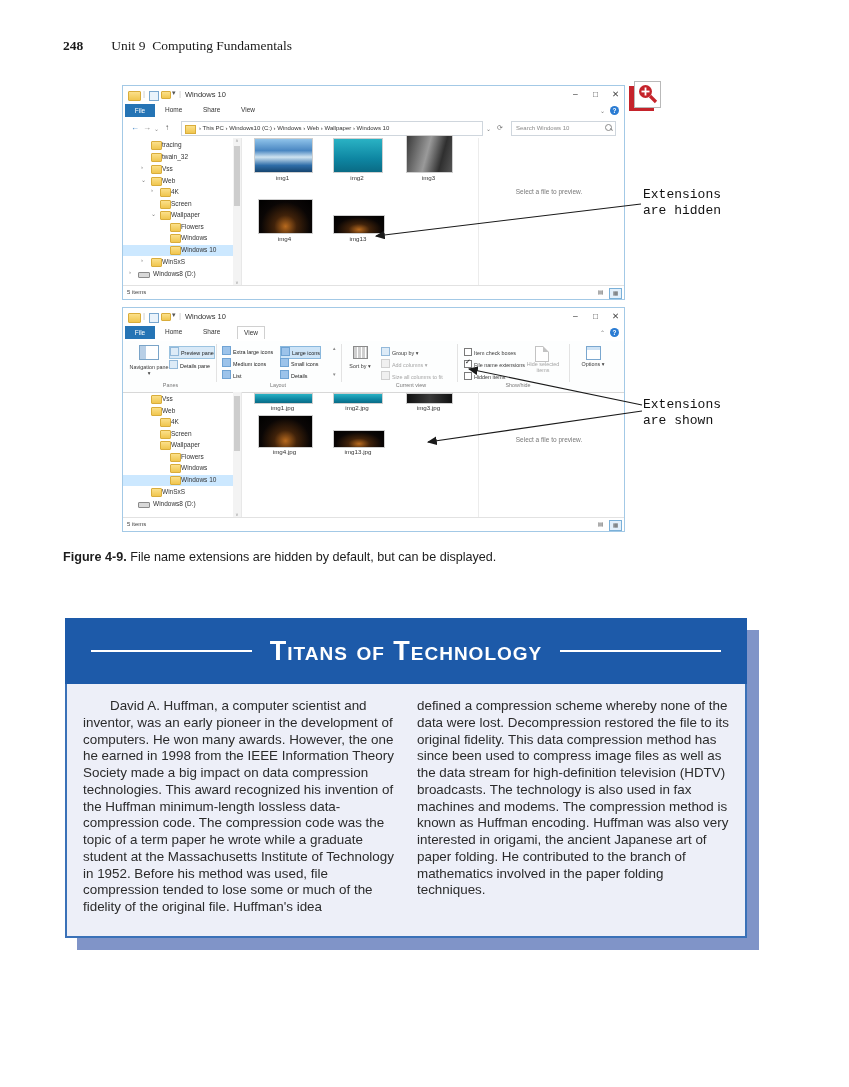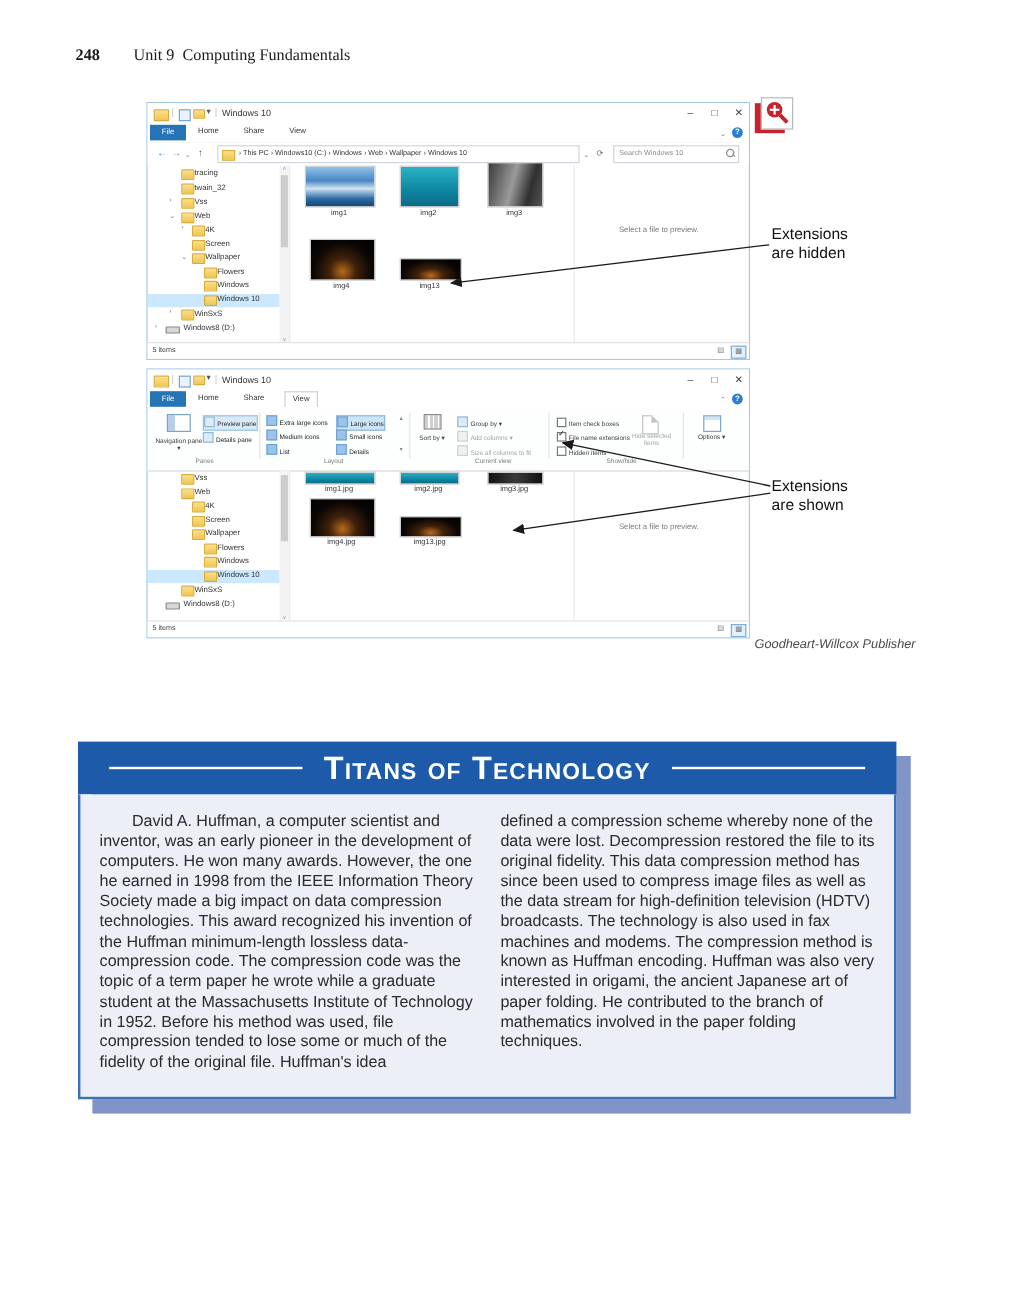--- a/index.html
+++ b/index.html
@@ -102,32 +102,32 @@
   .chk{display:inline-block;width:6px;height:6px;border:1px solid #7a7a7a;background:#fff;
        vertical-align:-1px;margin-right:2px;position:relative;}
   .chk .ck{position:absolute;left:0px;top:-3px;font-size:7px;color:#222;}
   .hideico{position:absolute;width:12px;height:14px;border:1px solid #c3c3c3;background:#fff;}
   .hideico::after{content:"";position:absolute;right:-1px;top:-1px;border:3px solid #fff;
                   border-left-color:#c3c3c3;border-bottom-color:#c3c3c3;}
   .optico{position:absolute;width:13px;height:12px;border:1px solid #7aa7cf;
           background:linear-gradient(180deg,#cfe3f5 0 3px,#fff 3px);}
 
   
-  .anno{position:absolute;width:80px;font-family:Liberation Sans, sans-serif;font-size:13px;
+  .anno{position:absolute;width:80px;font-family:Liberation Mono, monospace;font-size:13px;
         line-height:1.22;color:#111;z-index:6;}
   .arrow-layer{position:absolute;left:0;top:0;width:849px;height:1087px;pointer-events:none;z-index:5;}
   .zoomic{position:absolute;left:629px;top:81px;width:32px;height:32px;z-index:6;}
   .zoomic .zback{position:absolute;left:0;top:5px;width:25px;height:25px;background:#c5232b;}
   .zoomic .zfront{position:absolute;left:5px;top:0;width:25px;height:25px;background:#fff;border:1px solid #b9b9b9;}
 
   
   .titans-wrap{position:absolute;left:65px;top:618px;width:682px;z-index:2;}
   .titans-wrap::after{content:"";position:absolute;left:12px;top:12px;right:-12px;bottom:-12px;
                       background:#8094c8;z-index:-1;}
-  .titans-head{height:44px;background:#1d5aa9;display:flex;align-items:center;padding:0 26px;}
+  .titans-head{height:66px;background:#1d5aa9;display:flex;align-items:center;padding:0 26px;}
   .titans-head .hline{flex:1;height:2px;background:#fff;}
   .titans-title{margin:0 18px;color:#fff;font-weight:bold;font-size:27px;letter-spacing:1px;
                 font-variant:small-caps;white-space:nowrap;}
   .titans-body{background:#edeff8;border:2px solid #3a71b8;border-top:none;
                padding:14px 16px 20px 16px;display:flex;gap:22px;}
   .titans-col{flex:1;font-size:13.4px;line-height:1.25;color:#2b2b2b;text-align:left;}
   .indent1{text-indent:27px;}
 </style>
 </head>
 <body>
@@ -412,21 +412,21 @@
     <defs>
       <marker id="ah" markerWidth="9" markerHeight="8" refX="8" refY="4" orient="auto">
         <path d="M0,0 L9,4 L0,8 z" fill="#1a1a1a"></path>
       </marker>
     </defs>
     <line x1="641" y1="204" x2="376" y2="236" stroke="#1a1a1a" stroke-width="1.1" marker-end="url(#ah)"></line>
     <line x1="642" y1="405" x2="469" y2="369" stroke="#1a1a1a" stroke-width="1.1" marker-end="url(#ah)"></line>
     <line x1="642" y1="411" x2="428" y2="442" stroke="#1a1a1a" stroke-width="1.1" marker-end="url(#ah)"></line>
   </svg>
 
-  <div class="credit">Goodheart-Willcox Publisher</div>
+  <div class="caption"><b>Figure 4-9.</b><span> File name extensions are hidden by default, but can be displayed.</span></div>
 
   <div class="titans-wrap">
     <div class="titans-head">
       <div class="hline"></div>
       <div class="titans-title">Titans of Technology</div>
       <div class="hline"></div>
     </div>
     <div class="titans-body">
       <p class="titans-col indent1" style="margin:0;">David A. Huffman, a computer scientist and inventor, was an early pioneer in the development of computers. He won many awards. However, the one he earned in 1998 from the IEEE Information Theory Society made a big impact on data compression technologies. This award recognized his invention of the Huffman minimum-length lossless data-compression code. The compression code was the topic of a term paper he wrote while a graduate student at the Massachusetts Institute of Technology in 1952. Before his method was used, file compression tended to lose some or much of the fidelity of the original file. Huffman's idea</p>
       <p class="titans-col" style="margin:0;">defined a compression scheme whereby none of the data were lost. Decompression restored the file to its original fidelity. This data compression method has since been used to compress image files as well as the data stream for high-definition television (HDTV) broadcasts. The technology is also used in fax machines and modems. The compression method is known as Huffman encoding. Huffman was also very interested in origami, the ancient Japanese art of paper folding. He contributed to the branch of mathematics involved in the paper folding techniques.</p>

